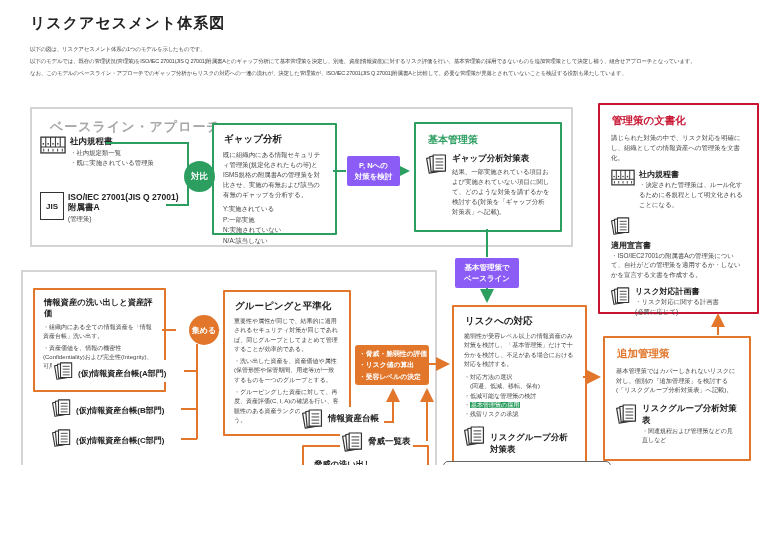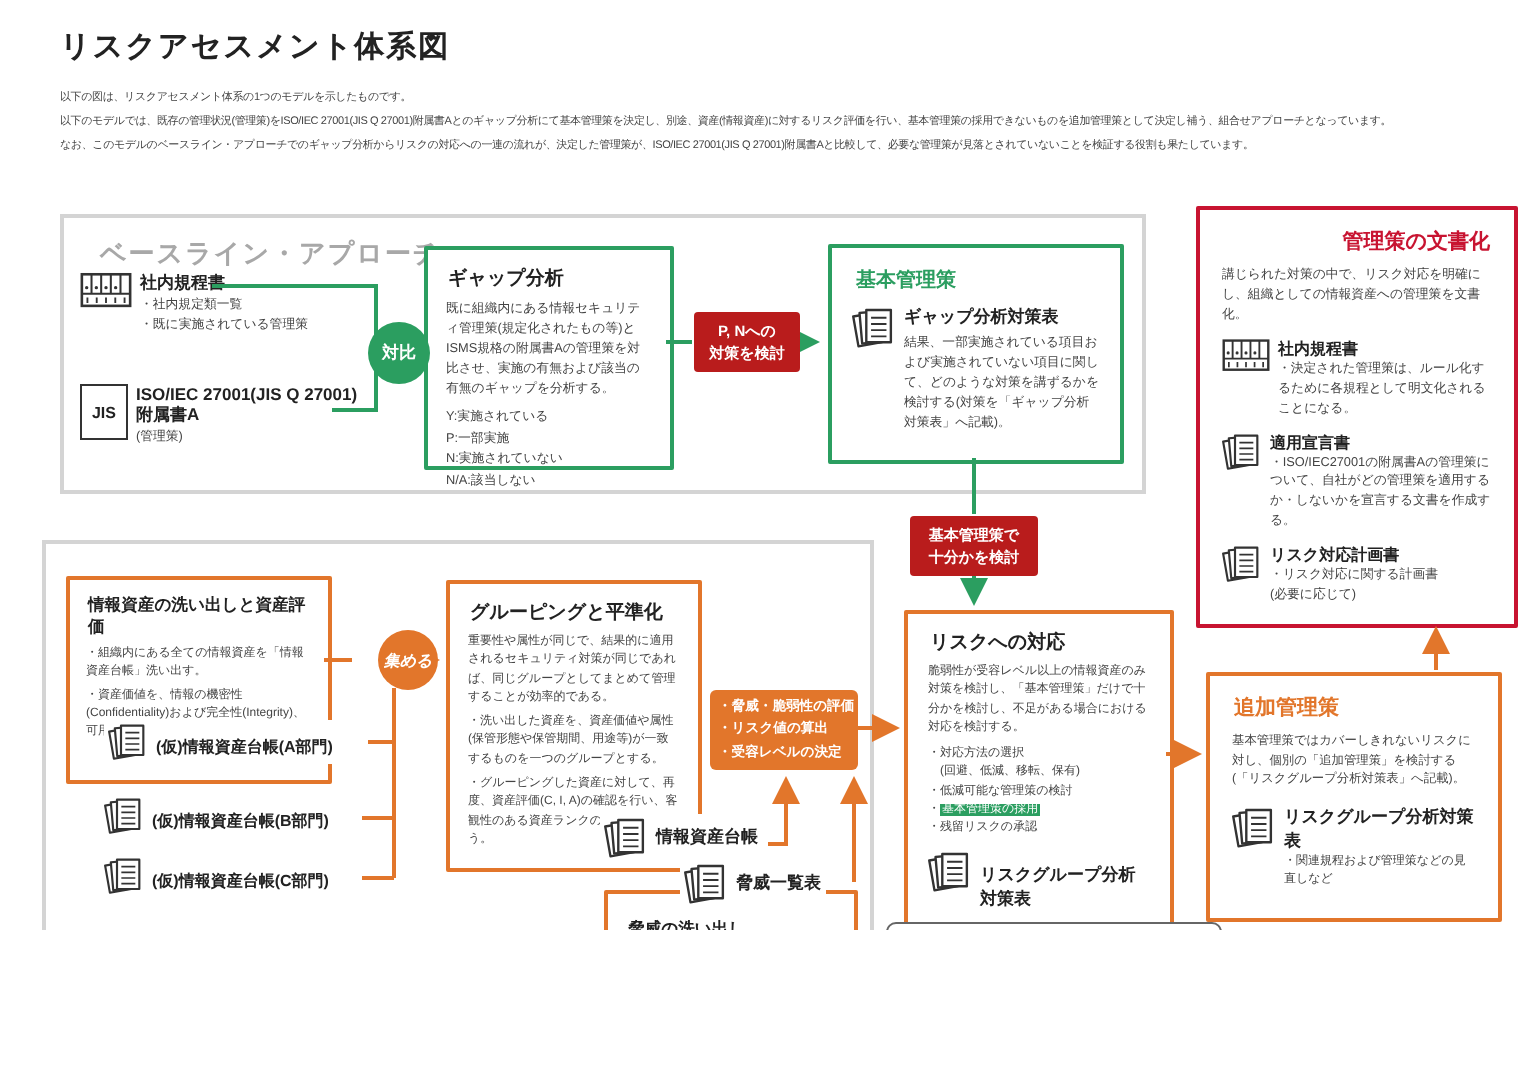--- a/index.html
+++ b/index.html
@@ -16,31 +16,31 @@
   .sec-label{font-size:13px;font-weight:bold;color:#a8a8a8;letter-spacing:1px;}
 
   .box{background:#fff;border:2px solid;border-radius:1px;}
   .b-green{border-color:#2B9E60;}
   .b-orange{border-color:#E2762B;}
   .b-red{border-color:#C81431;}
 
   .ttl{font-weight:bold;font-size:9.5px;color:#222;}
   .ttl-green{color:#2B9E60;font-size:10px;}
   .ttl-orange{color:#E2762B;font-size:10.5px;}
-  .ttl-red{color:#C81431;font-size:10.5px;text-align:right;}
+  .ttl-red{color:#C81431;font-size:10.5px;}
 
   .body-txt{font-size:6.4px;line-height:1.55;color:#444;}
   .legend{font-size:6.4px;line-height:1.7;color:#444;}
 
   .badge{border-radius:50%;color:#fff;font-weight:bold;font-size:8.5px;
          display:flex;align-items:center;justify-content:center;z-index:6;margin-left:12px;}
   .bg-green{background:#2B9E60;}
   .bg-orange{background:#E2762B;}
 
-  .step{background:#b91c1c;color:#fff;font-size:7.5px;font-weight:bold;line-height:1.5;
+  .step{background:#8b5cf6;color:#fff;font-size:7.5px;font-weight:bold;line-height:1.5;
         display:flex;align-items:center;justify-content:center;text-align:center;
         border-radius:2px;z-index:6;}
 
   .doc-item{display:flex;align-items:flex-start;gap:4px;}
   .doc-ttl{font-weight:bold;font-size:8px;color:#222;}
   .doc-ttl-lg{font-weight:bold;font-size:8.5px;color:#222;}
   .icon{flex:0 0 auto;}
   .float-doc{background:#fff;display:flex;align-items:center;gap:4px;z-index:6;padding:1px 2px;}
 
   .jis{border:1.5px solid #333;width:22px;height:26px;display:flex;align-items:center;
@@ -130,35 +130,35 @@
           <use href="#pages"></use>
         </svg>
       <div>
         <div class="doc-ttl-lg">ギャップ分析対策表</div>
         <div class="body-txt" style="margin-top:2px;">結果、一部実施されている項目および実施されていない項目に関して、どのような対策を講ずるかを検討する(対策を「ギャップ分析対策表」へ記載)。</div>
       </div>
     </div>
   </div>
 
   <div class="abs step pre" style="left:455px;top:258px;width:64px;height:30px;">基本管理策で
-十分かを検討</div>
+ベースライン</div>
 
   <div class="abs box b-red" style="left:598px;top:103px;width:157px;height:207px;">
     <div class="ttl ttl-red" style="margin:9px 12px 5px;">管理策の文書化</div>
     <div class="body-txt" style="margin:0 11px;">講じられた対策の中で、リスク対応を明確にし、組織としての情報資産への管理策を文書化。</div>
     <div class="doc-item" style="margin:6px 11px 0;">
       <svg class="icon" width="24" height="18" viewBox="0 0 28 20">
           <use href="#shelf"></use>
         </svg>
       <div>
         <div class="doc-ttl">社内規程書</div>
         <div class="body-txt">・決定された管理策は、ルール化するために各規程として明文化されることになる。</div>
       </div>
     </div>
-    <div class="doc-item" style="margin:6px 11px 0;">
+    <div class="doc-item" style="margin:6px 11px 0;flex-direction:column;">
       <svg class="icon" width="20" height="20" viewBox="0 0 24 24">
           <use href="#pages"></use>
         </svg>
       <div>
         <div class="doc-ttl">適用宣言書</div>
         <div class="body-txt">・ISO/IEC27001の附属書Aの管理策について、自社がどの管理策を適用するか・しないかを宣言する文書を作成する。</div>
       </div>
     </div>
     <div class="doc-item" style="margin:6px 11px 0;">
       <svg class="icon" width="20" height="20" viewBox="0 0 24 24">
@@ -193,21 +193,21 @@
       </svg>
     <div class="doc-ttl" style="margin-top:7px;">(仮)情報資産台帳(B部門)</div>
   </div>
   <div class="abs doc-item" style="left:52px;top:428px;">
     <svg class="icon" width="20" height="20" viewBox="0 0 24 24">
         <use href="#pages"></use>
       </svg>
     <div class="doc-ttl" style="margin-top:7px;">(仮)情報資産台帳(C部門)</div>
   </div>
 
-  <div class="abs badge bg-orange" style="left:177px;top:315px;width:30px;height:30px;font-size:8px;font-style:italic;">集める</div>
+  <div class="abs badge bg-orange" style="left:177px;top:315px;width:30px;height:30px;font-size:8px;">集める</div>
 
   <div class="abs box b-orange" style="left:223px;top:290px;width:124px;height:142px;">
     <div class="ttl" style="margin:8px 10px 4px;">グルーピングと平準化</div>
     <div class="body-txt" style="margin:0 9px;font-size:6px;">重要性や属性が同じで、結果的に適用されるセキュリティ対策が同じであれば、同じグループとしてまとめて管理することが効率的である。</div>
     <div class="body-txt" style="margin:3px 9px 0;font-size:6px;">・洗い出した資産を、資産価値や属性(保管形態や保管期間、用途等)が一致するものを一つのグループとする。</div>
     <div class="body-txt" style="margin:3px 9px 0;font-size:6px;">・グルーピングした資産に対して、再度、資産評価(C, I, A)の確認を行い、客観性のある資産ランクの平準化を行う。</div>
   </div>
 
   <div class="abs float-doc" style="left:300px;top:407px;">
     <svg class="icon" width="22" height="22" viewBox="0 0 24 24">

